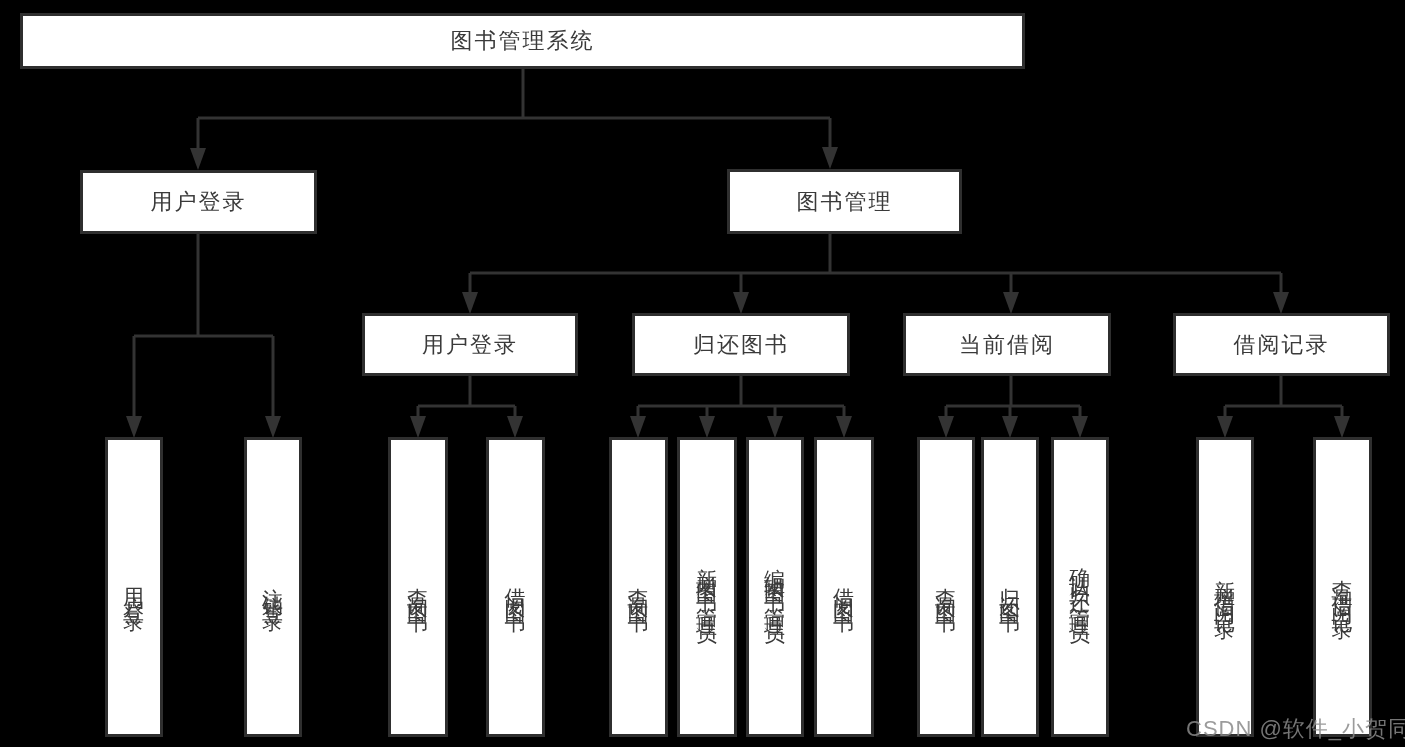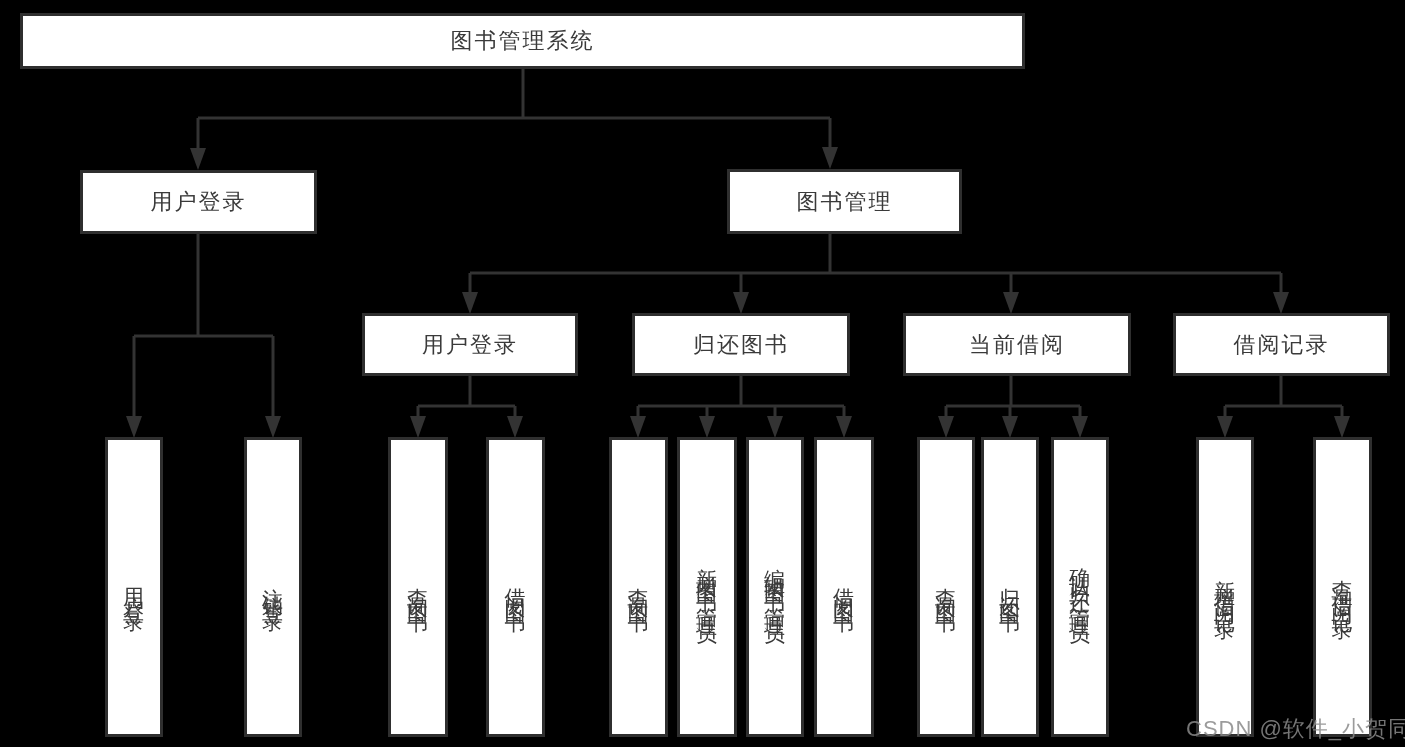--- a/index.html
+++ b/index.html
@@ -41,21 +41,21 @@
     letter-spacing: 8px;
     color: #3a3a3a;
     white-space: nowrap;
   }
   
   .root-box      { left: 20px;   top: 13px;  width: 1005px; height: 56px; }
   .user-login    { left: 80px;   top: 170px; width: 237px;  height: 64px; }
   .book-mgmt     { left: 712px;  top: 169px; width: 235px;  height: 65px; margin-left: 15px; }
   .new-rec       { left: 362px;  top: 313px; width: 216px;  height: 63px; }
   .book-borrow   { left: 632px;  top: 313px; width: 218px;  height: 63px; }
-  .curr-borrow   { left: 903px;  top: 313px; width: 228px;  height: 63px; }
+  .curr-borrow   { left: 903px;  top: 313px; width: 208px;  height: 63px; }
   .borrow-log    { left: 1173px; top: 313px; width: 217px;  height: 63px; }
   .leaf          { top: 437px; height: 300px; }
   .leaf-a1 { left: 105px;  width: 58px; }
   .leaf-a2 { left: 244px;  width: 58px; }
   .leaf-b1 { left: 388px;  width: 60px; }
   .leaf-b2 { left: 486px;  width: 59px; }
   .leaf-c1 { left: 609px;  width: 59px; }
   .leaf-c2 { left: 677px;  width: 60px; }
   .leaf-c3 { left: 746px;  width: 58px; }
   .leaf-c4 { left: 814px;  width: 60px; }

